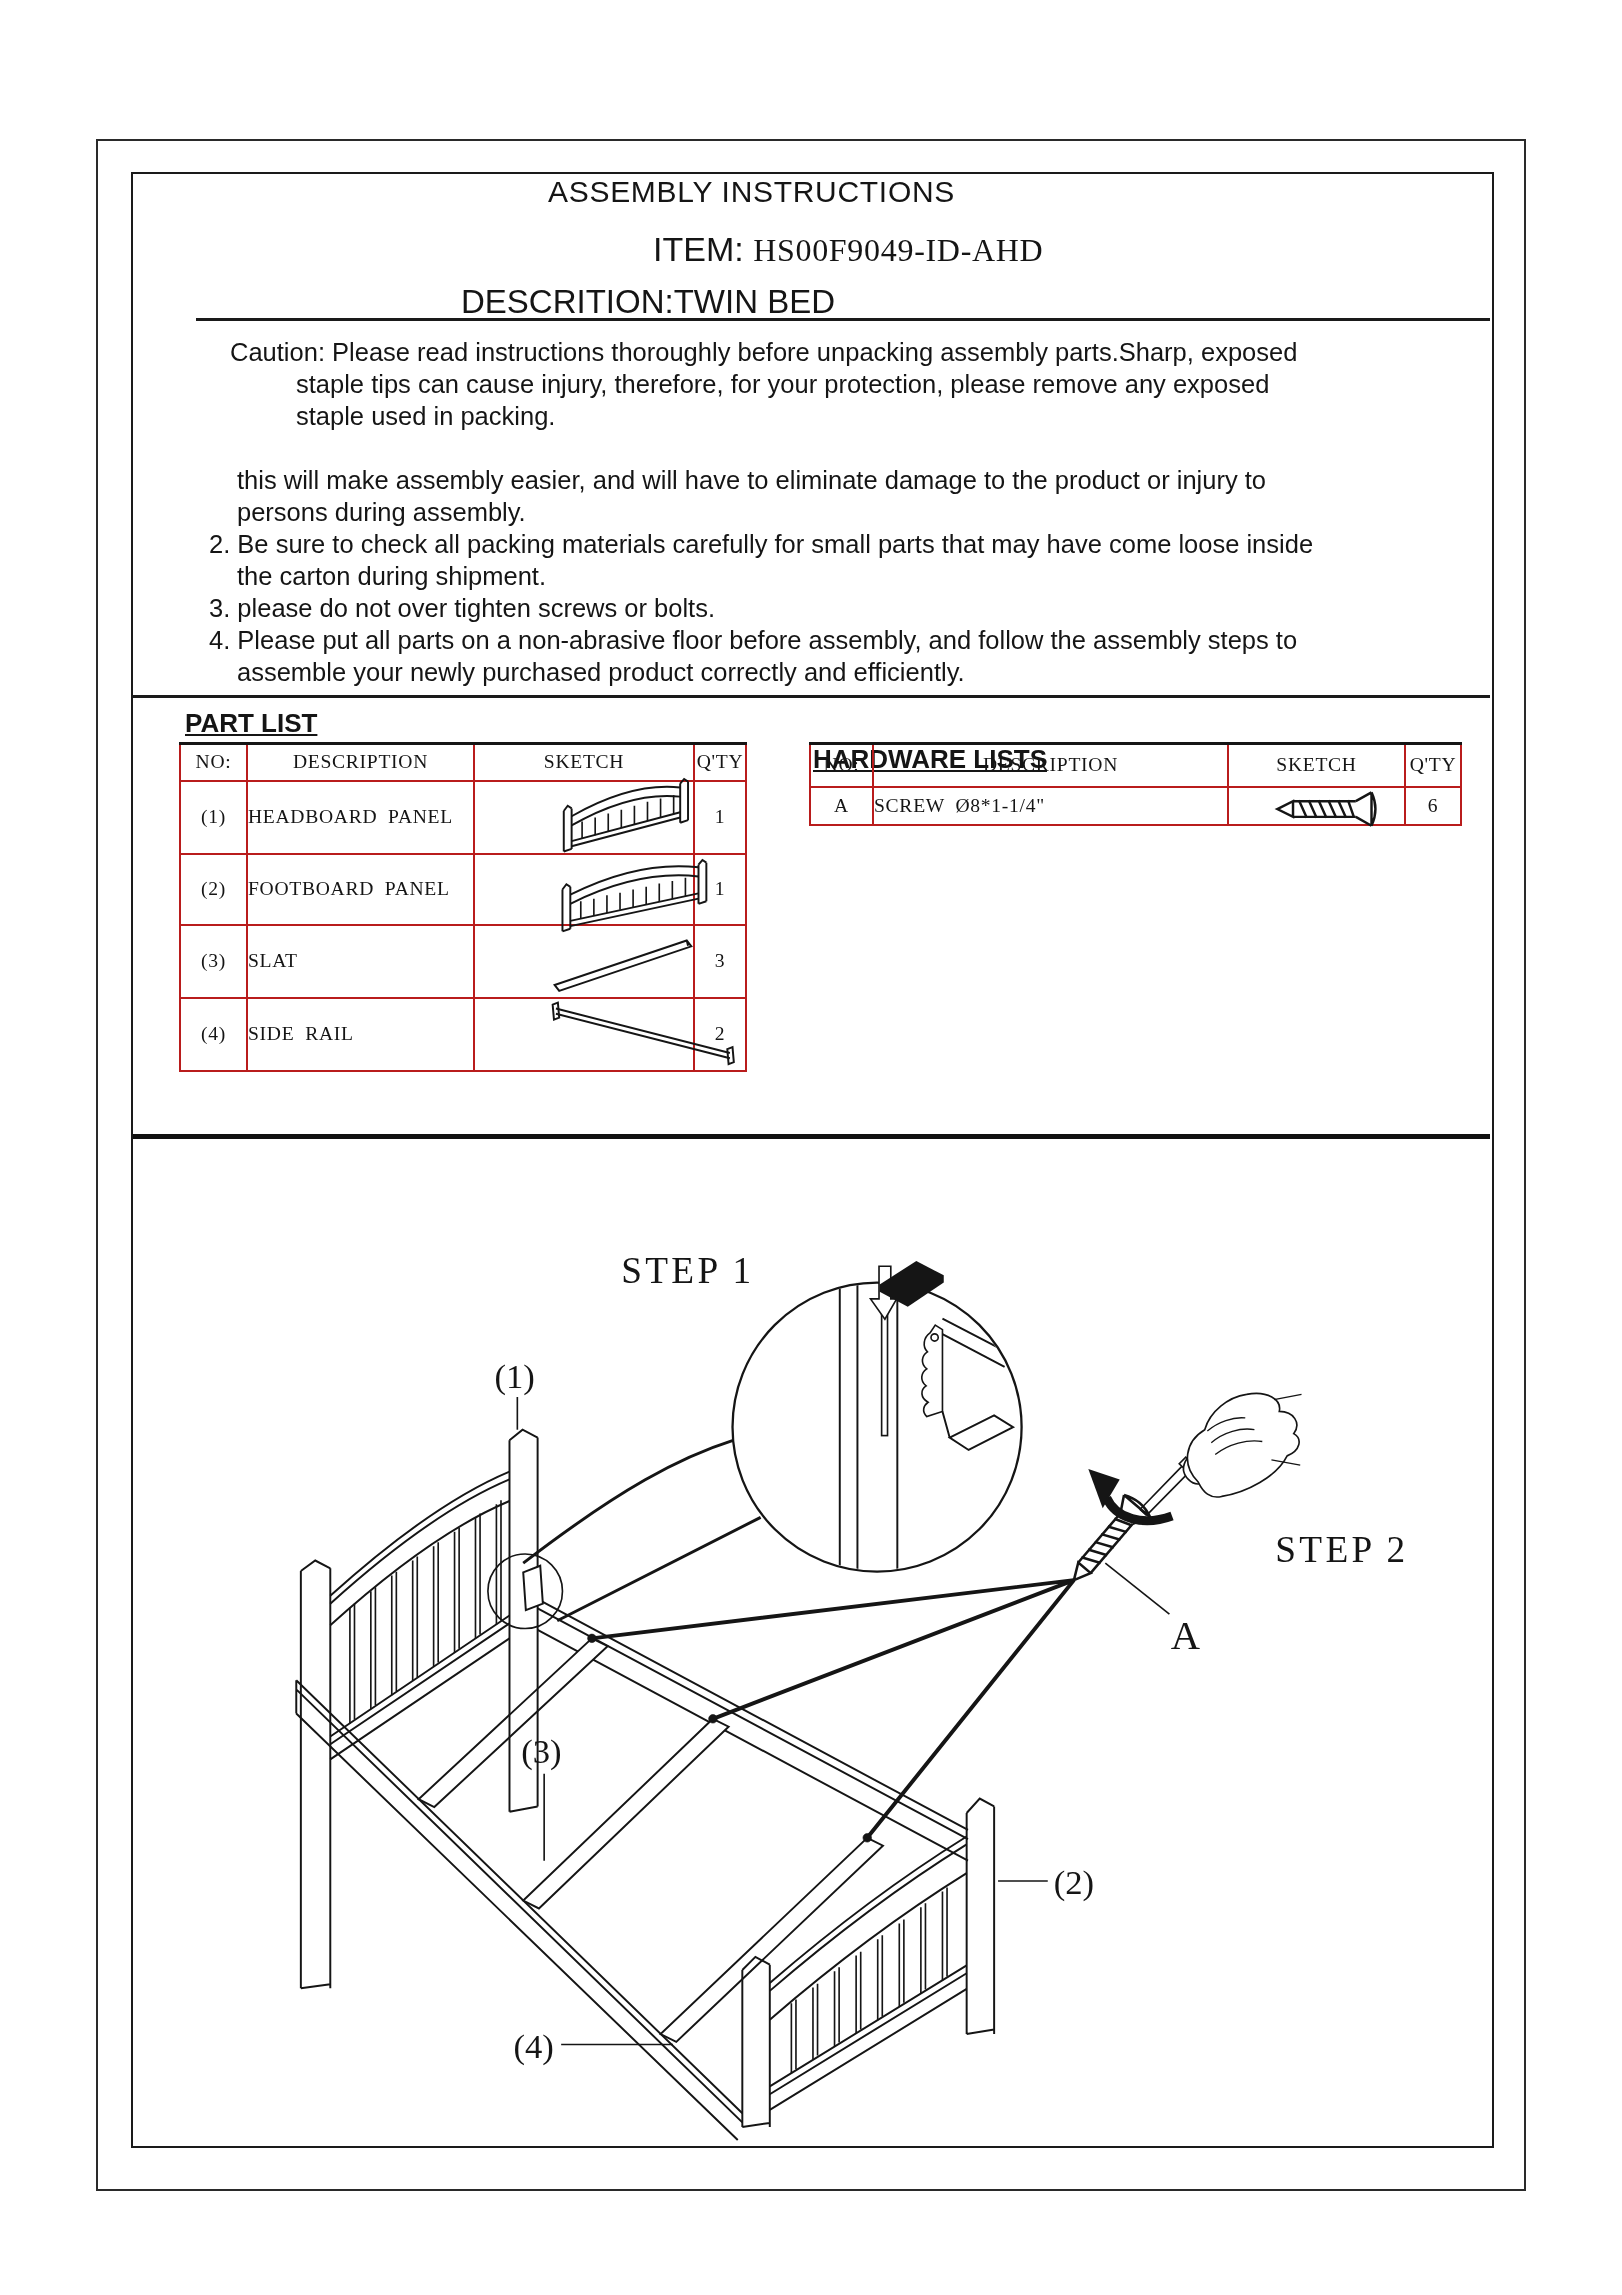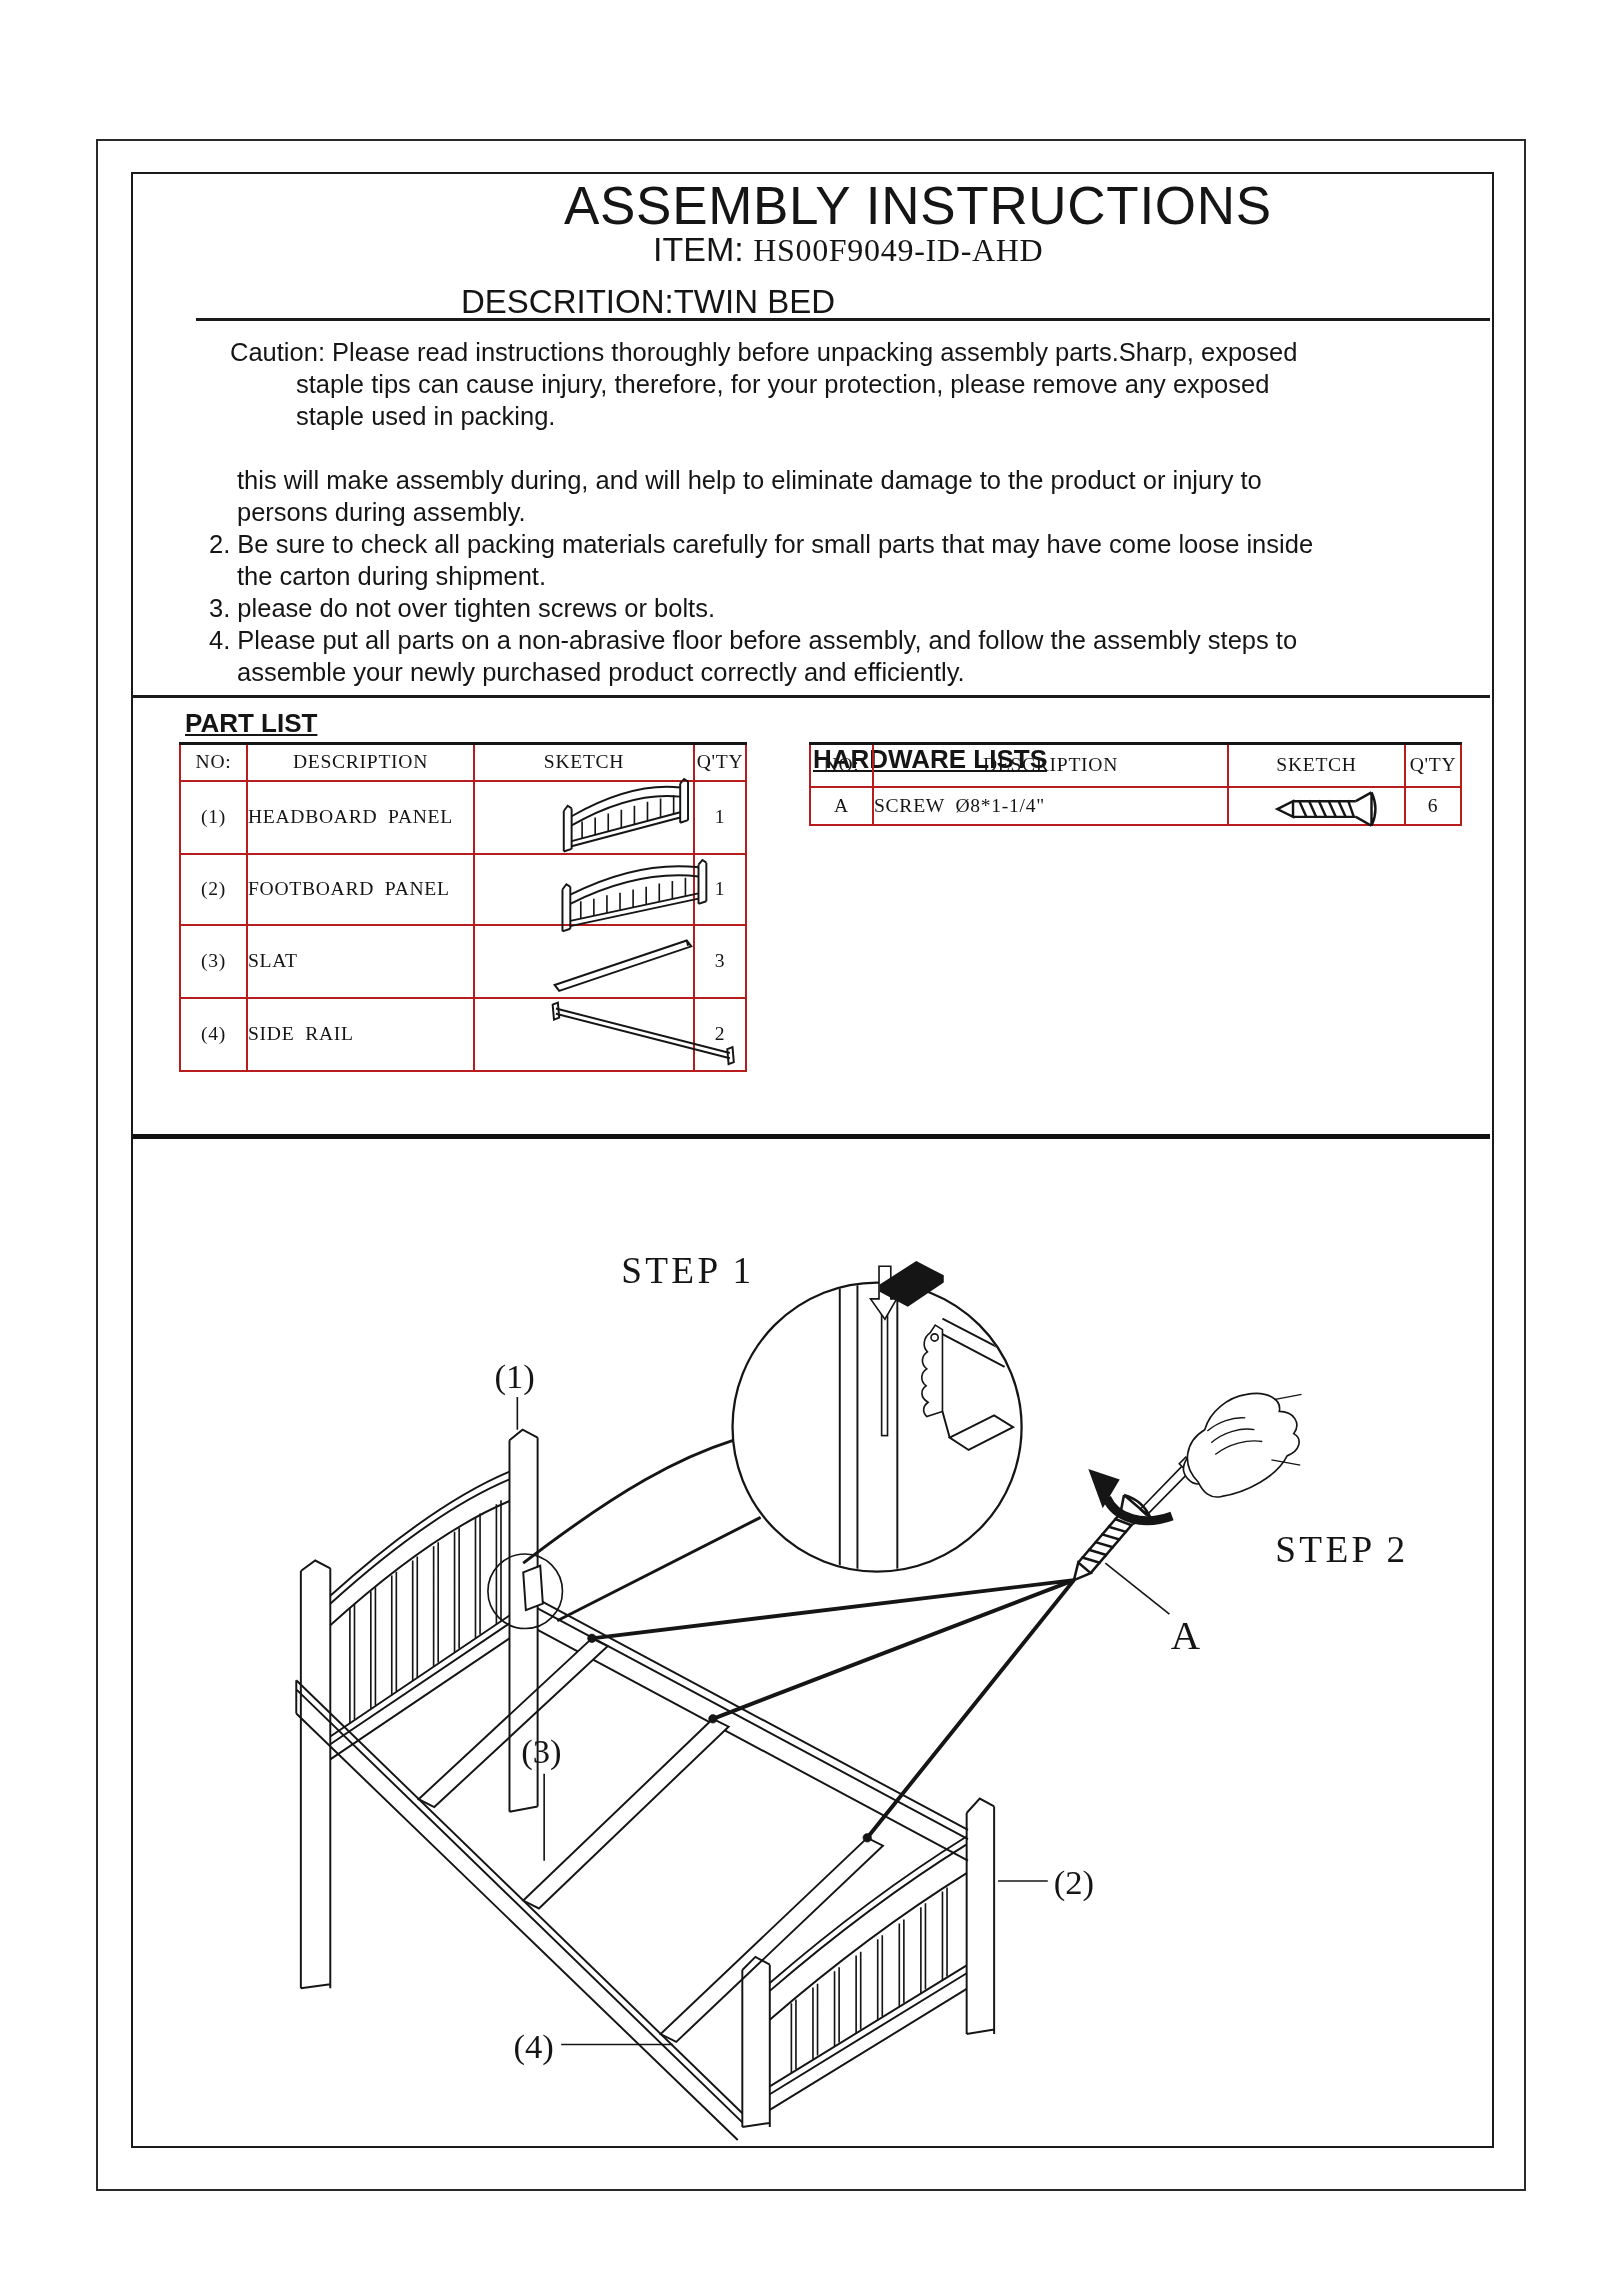--- a/index.html
+++ b/index.html
@@ -3,21 +3,21 @@
 <meta charset="utf-8">
 <style>
   html,body{margin:0;padding:0;background:#fff;}
   .page{position:relative;width:1622px;height:2295px;background:#ffffff;overflow:hidden;
         font-family:"Liberation Sans",sans-serif;color:#151515;}
   .abs{position:absolute;}
   .outer-border{left:96px;top:139px;width:1426px;height:2048px;border:2px solid #2a2a2a;}
   .inner-box{left:131px;top:172px;width:1359px;height:1972px;border:2px solid #1a1a1a;}
   .divider-1{left:133px;top:695px;width:1357px;height:2.6px;background:#1a1a1a;}
   .divider-2{left:133px;top:1134px;width:1357px;height:5.2px;background:#111;}
-  .doc-title{left:564px;top:175px;font-size:53px;letter-spacing:0.7px;white-space:nowrap;}
+  .doc-title{left:548px;top:175px;font-size:30px;letter-spacing:0.7px;white-space:nowrap;}
   .item-line{left:653px;top:230px;font-size:34px;white-space:nowrap;}
   .item-code{font-family:"Liberation Serif",serif;font-size:32px;letter-spacing:0.7px;text-align:center;}
   .desc-line{left:461px;top:283px;font-size:33px;white-space:nowrap;}
   .desc-underline{left:196px;top:318px;width:1294px;height:2.6px;background:#1a1a1a;}
   .instr{font-size:25.5px;line-height:25.5px;white-space:nowrap;}
   .i-caution{left:209px;}
   .i-cont{left:296px;}
   .i-num{left:209px;}
   .i-numcont{left:237px;}
   .section-title{font-size:26px;font-weight:bold;letter-spacing:0;white-space:nowrap;text-decoration:underline;}
@@ -51,21 +51,21 @@
   <div class="abs item-line">
     <span>ITEM:</span>
     <span class="item-code">HS00F9049-ID-AHD</span>
   </div>
   <div class="abs desc-line">DESCRITION:TWIN BED</div>
   <div class="abs desc-underline"></div>
 
   <div class="abs instr i-caution" style="top:340px;margin-left:21px;">Caution: Please read instructions thoroughly before unpacking assembly parts.Sharp, exposed</div>
   <div class="abs instr i-cont" style="top:372px;">staple tips can cause injury, therefore, for your protection, please remove any exposed</div>
   <div class="abs instr i-cont" style="top:404px;">staple used in packing.</div>
-  <div class="abs instr i-numcont" style="top:468px;">this will make assembly during, and will help to eliminate damage to the product or injury to</div>
+  <div class="abs instr i-numcont" style="top:468px;">this will make assembly easier, and will have to eliminate damage to the product or injury to</div>
   <div class="abs instr i-numcont" style="top:500px;">persons during assembly.</div>
   <div class="abs instr i-num" style="top:532px;">2. Be sure to check all packing materials carefully for small parts that may have come loose inside</div>
   <div class="abs instr i-numcont" style="top:564px;">the carton during shipment.</div>
   <div class="abs instr i-num" style="top:596px;">3. please do not over tighten screws or bolts.</div>
   <div class="abs instr i-num" style="top:628px;">4. Please put all parts on a non-abrasive floor before assembly, and follow the assembly steps to</div>
   <div class="abs instr i-numcont" style="top:660px;">assemble your newly purchased product correctly and efficiently.</div>
 
   <div class="abs section-title" style="left:185px;top:708px;">PART LIST</div>
   <table class="abs sheet pl-table">
     <colgroup>

